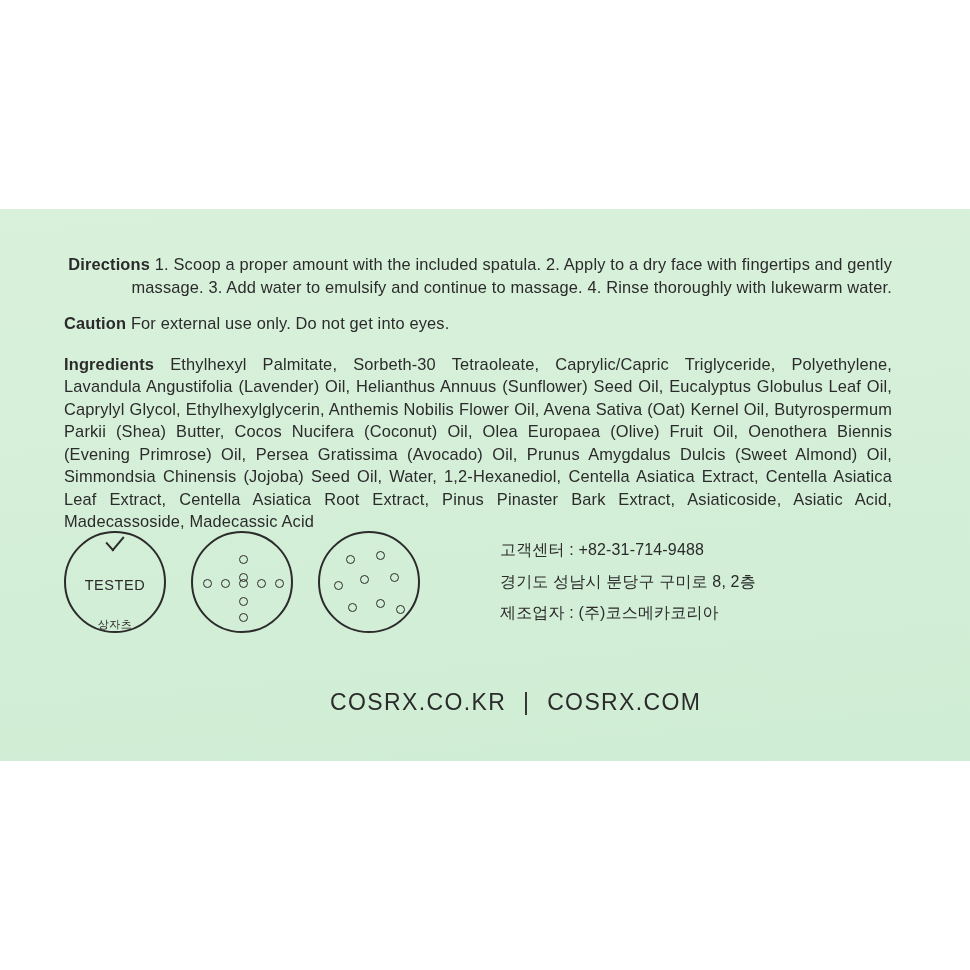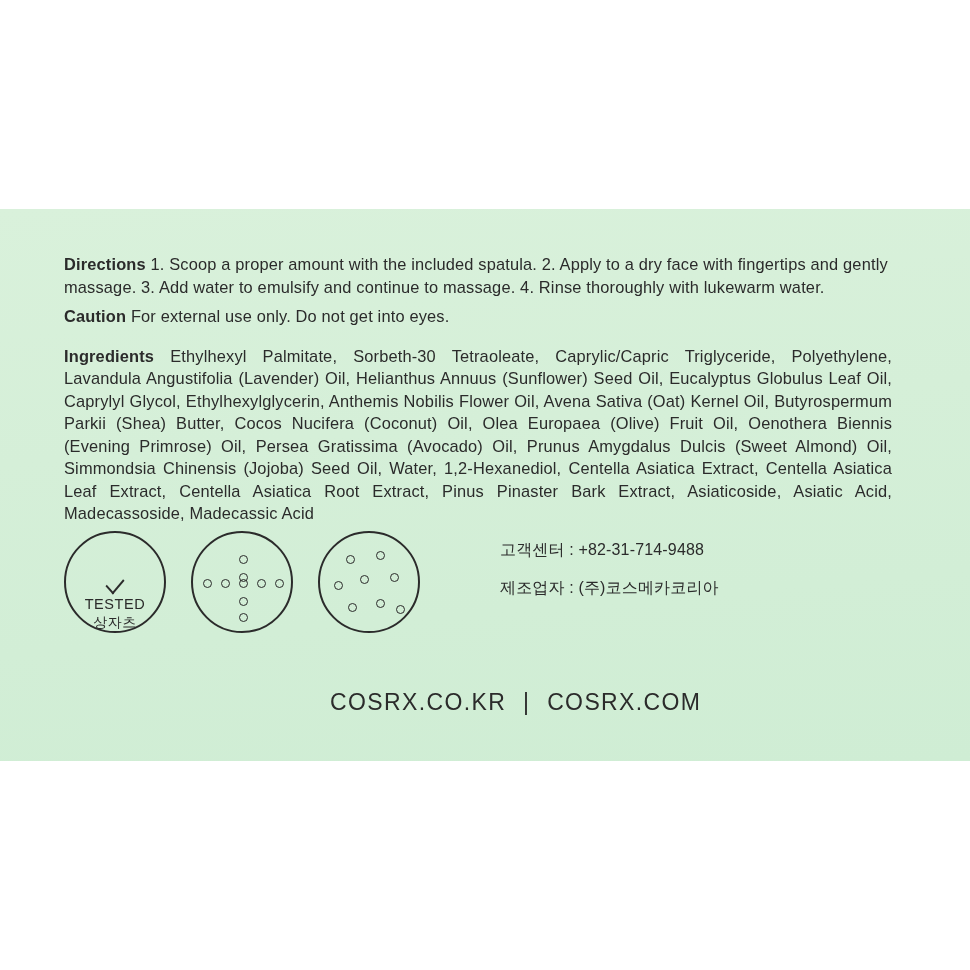--- a/index.html
+++ b/index.html
@@ -30,26 +30,27 @@
   }
   .para {
     color: #2b2b2b;
     font-size: 16.4px;
     line-height: 22.5px;
     letter-spacing: 0.01em;
   }
   .para b {
     font-weight: bold;
   }
-  .block-directions { margin-bottom: 7px; }
-  .block-caution { margin-bottom: 17px; }
+  .block-directions { margin-bottom: 14px; text-align: right; }
+  .block-caution { }
   .block-ingredients { margin-bottom: 0; }
   .ingredients-text {
     text-align: justify;
     text-justify: inter-word;
+    margin-top: 18px;
   }
 
   .badges {
     position: absolute;
     left: 64px;
     top: 322px;
     display: flex;
     gap: 25px;
   }
   .badge {
@@ -57,39 +58,39 @@
     height: 102px;
     border: 2px solid #2b2b2b;
     border-radius: 50%;
     position: relative;
     box-sizing: border-box;
   }
   .badge-tested {
     display: flex;
     flex-direction: column;
     align-items: center;
-    justify-content: flex-end;
+    justify-content: space-between;
   }
   .check {
     width: 16px;
     height: 9px;
     border-left: 2.2px solid #2b2b2b;
     border-bottom: 2.2px solid #2b2b2b;
     transform: rotate(-50deg) skewX(-8deg);
     margin-bottom: 7px;
     margin-top: 2px;
   }
   .tested-label {
     font-size: 14.5px;
     letter-spacing: 0.04em;
     color: #2b2b2b;
     line-height: 1.15;
   }
   .tested-sub {
-    font-size: 14px;
+    font-size: 11px;
     letter-spacing: 0.04em;
     color: #2b2b2b;
     line-height: 1.3;
   }
   .dot {
     position: absolute;
     width: 9px;
     height: 9px;
     border: 1.8px solid #2b2b2b;
     border-radius: 50%;
@@ -173,20 +174,21 @@
       <div class="dot" style="left:28px; top:70px;"></div>
       <div class="dot" style="left:56px; top:66px;"></div>
       <div class="dot" style="left:76px; top:72px;"></div>
     </div>
 
   </div>
 
   <div class="contact">
     <div>고객센터 : +82-31-714-9488</div>
     <div class="gap"></div>
+    <div>경기도 성남시 분당구 구미로 8, 2층</div>
     <div class="gap"></div>
     <div>제조업자 : (주)코스메카코리아</div>
   </div>
 
   <div class="websites">
     <span>COSRX.CO.KR</span>
     <span class="sep">|</span>
     <span>COSRX.COM</span>
   </div>
 

